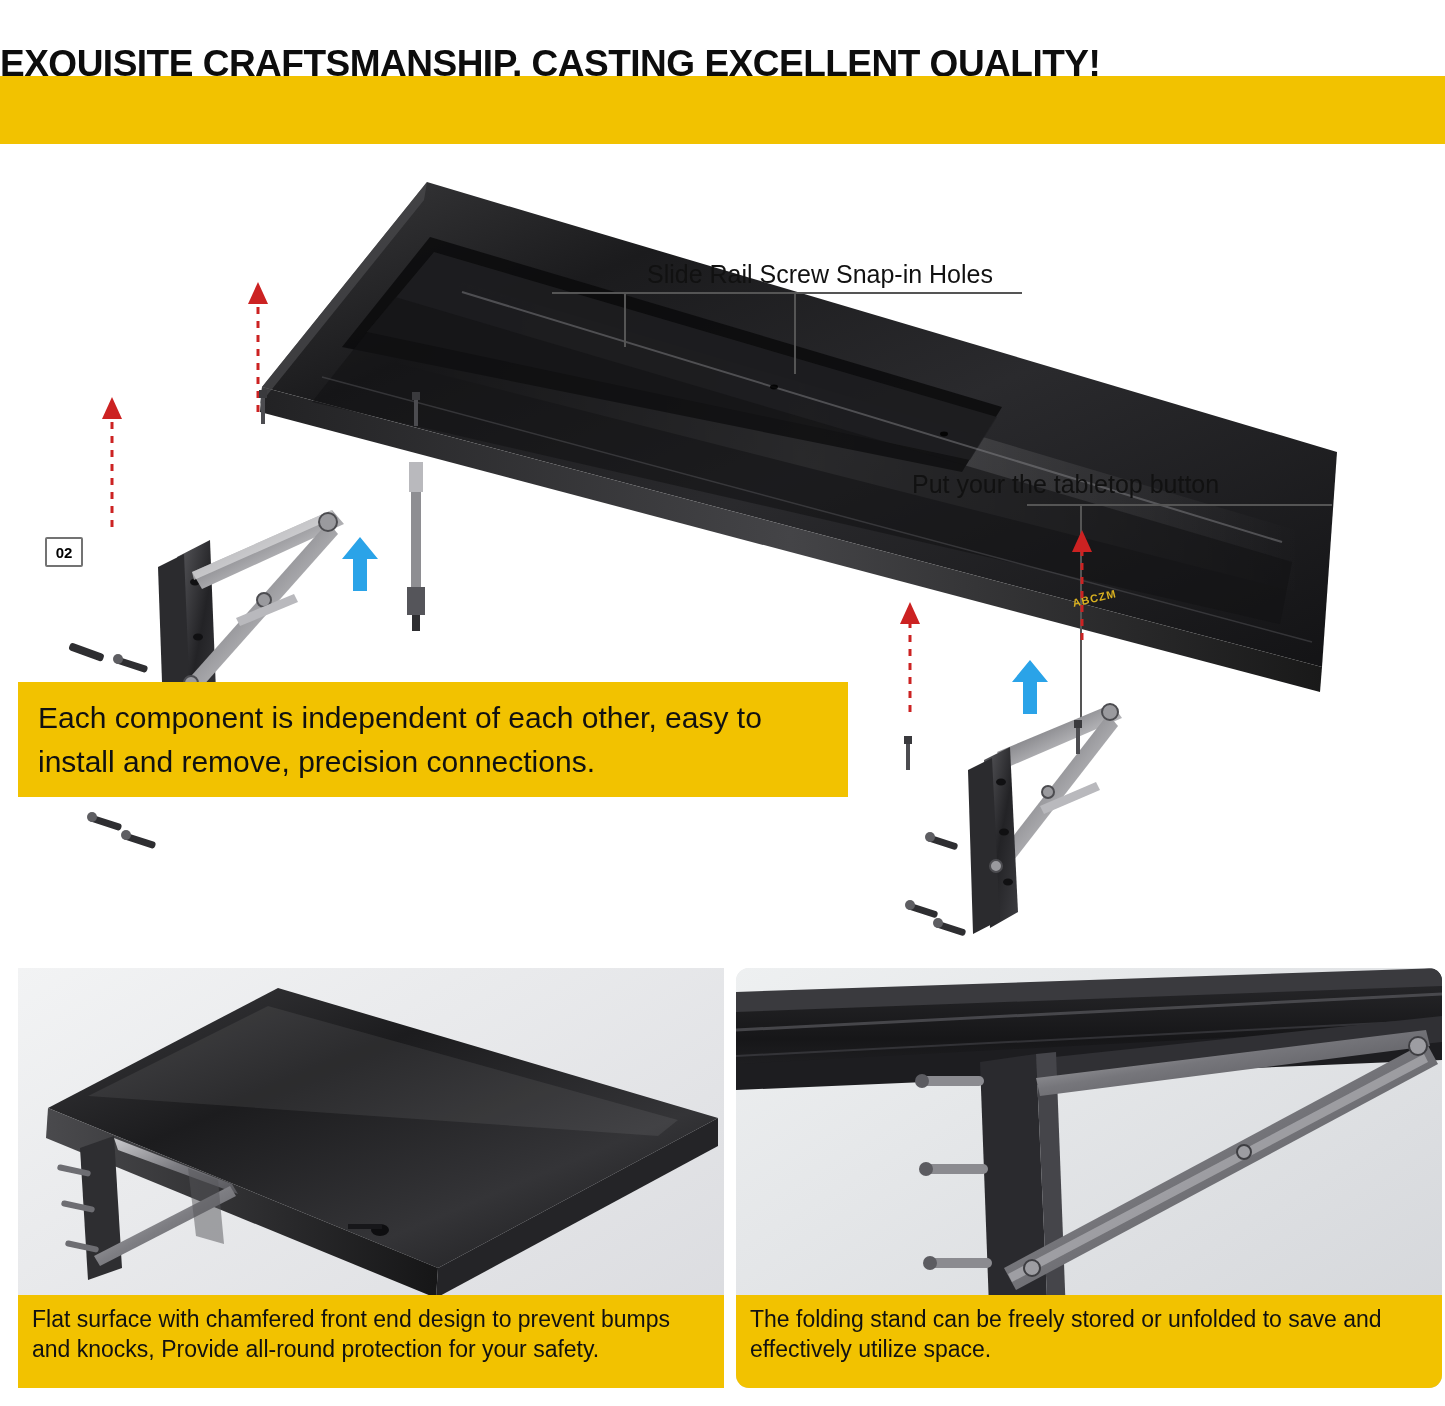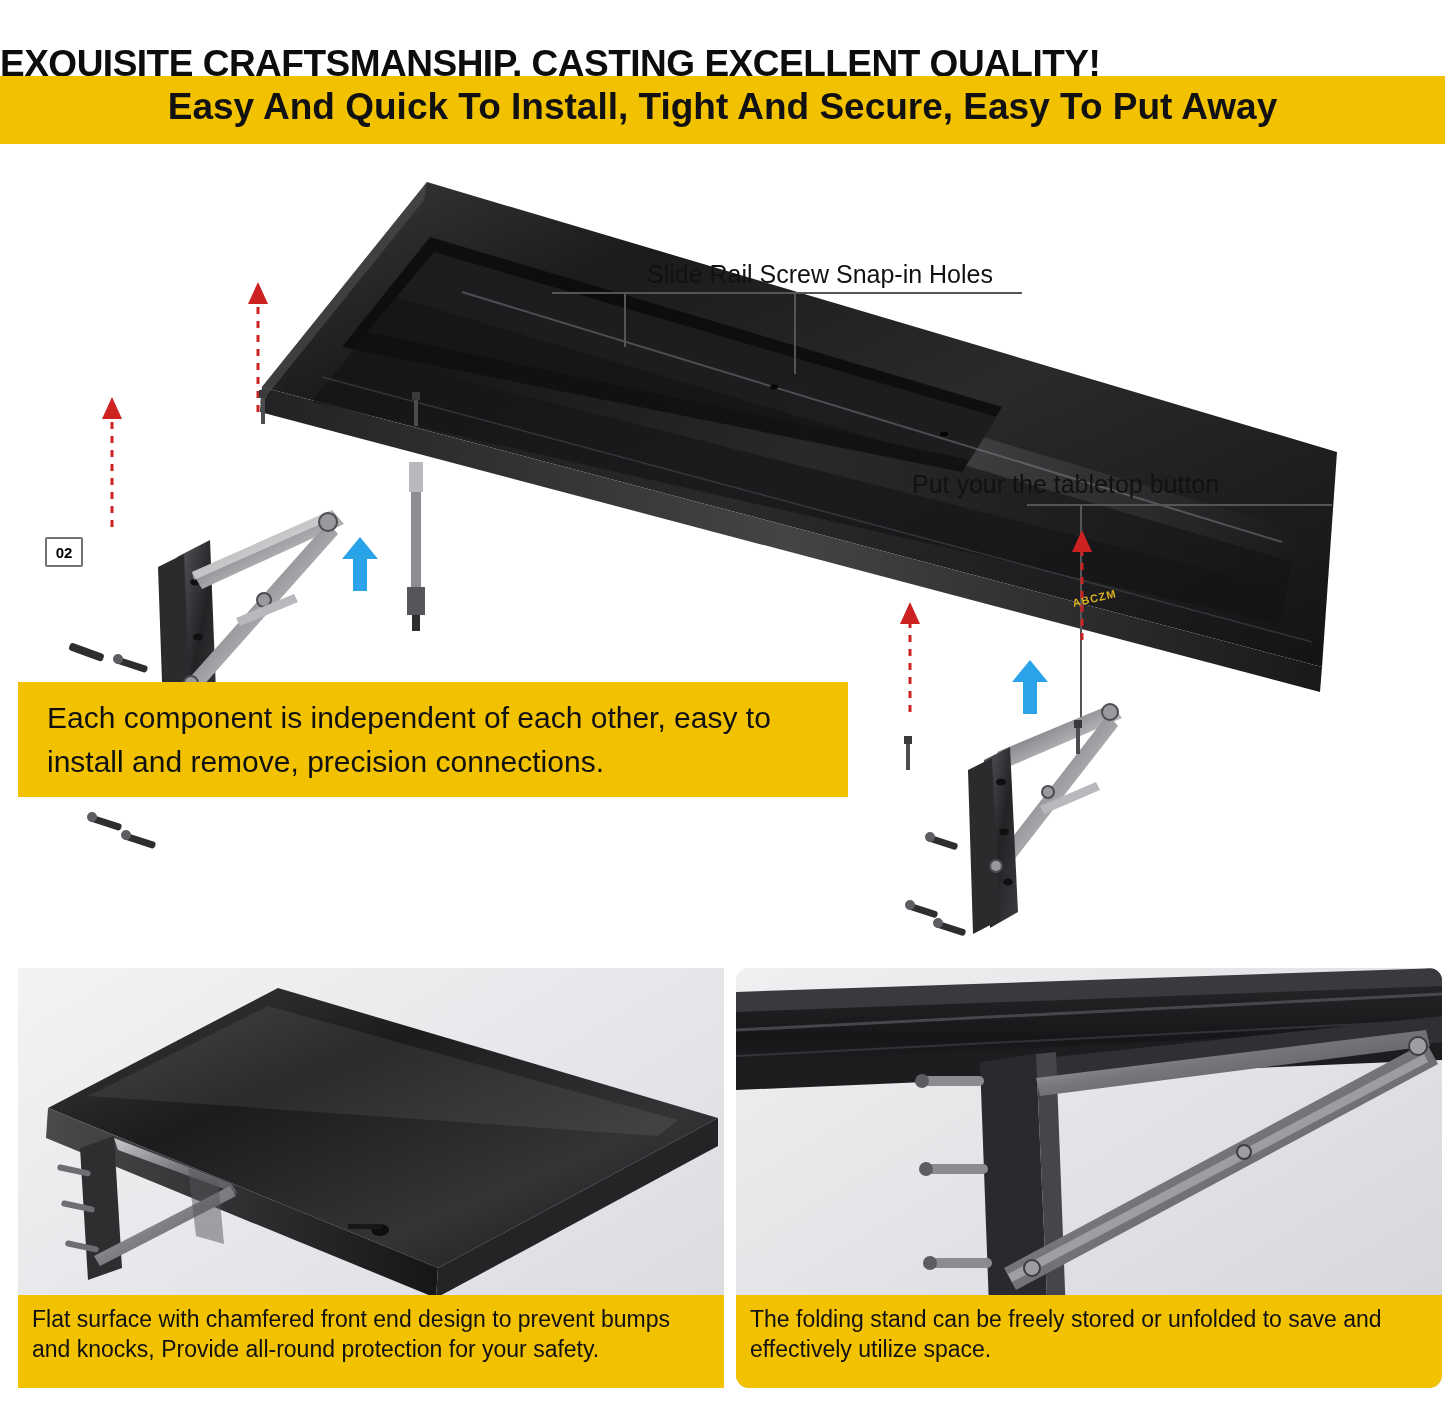--- a/index.html
+++ b/index.html
@@ -109,21 +109,21 @@
 
   
   .feature-box {
     position: absolute;
     left: 18px; top: 682px;
     width: 830px;
     height: 115px;
     background: #f2c200;
     display: flex;
     align-items: center;
-    padding: 0 29px;
+    padding: 0 20px;
     box-sizing: border-box;
   }
   .feature-box span {
     font-size: 30px;
     line-height: 1.45;
     color: #111;
   }
 
   
   .panel {
@@ -154,21 +154,20 @@
 
   .arrow-blue { position: absolute; }
   .dotted-red { position: absolute; }
 </style>
 </head>
 <body>
 
 <div class="header">
   <div class="header-title">EXQUISITE CRAFTSMANSHIP, CASTING EXCELLENT QUALITY!</div>
   <div class="header-band"></div>
-  <div class="header-subtitle">Easy And Quick To Install, Tight And Secure, Easy To Put Away</div>
 </div>
 
 <div class="hero">
 
   <div class="board">
     <svg width="1180" height="560" viewBox="0 0 1180 560">
       <defs>
         <linearGradient id="topFace" x1="0" y1="0" x2="1" y2="1">
           <stop offset="0%" stop-color="#3a3a3c"></stop>
           <stop offset="25%" stop-color="#1b1b1d"></stop>

